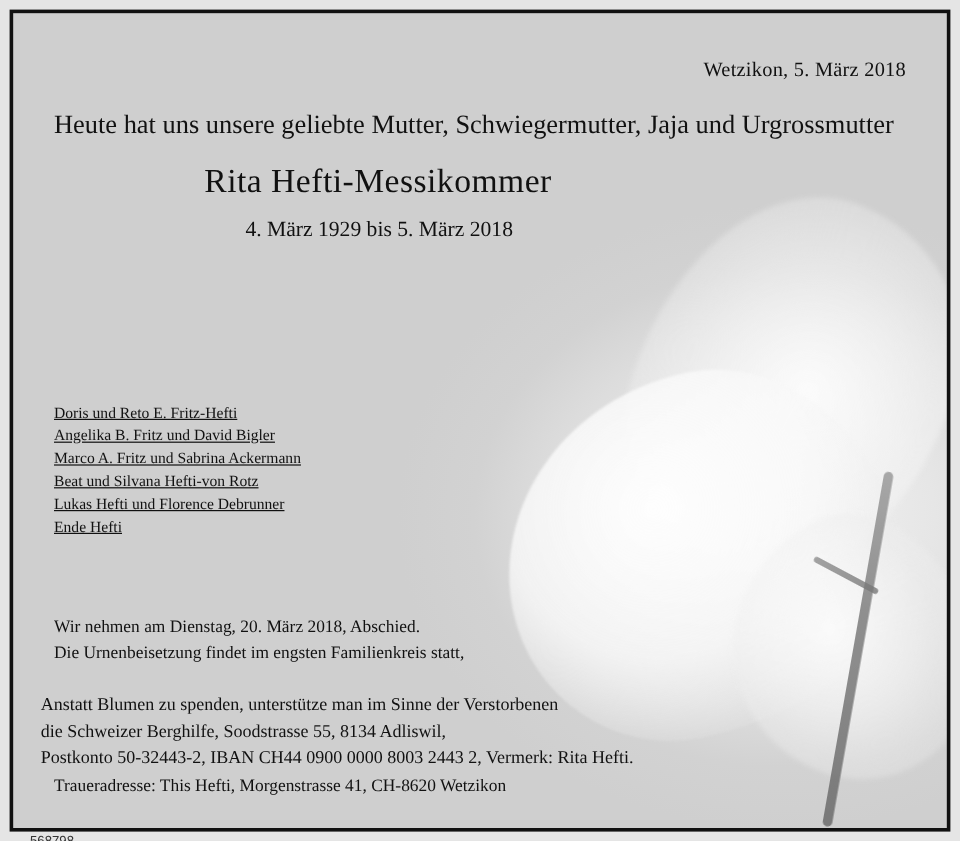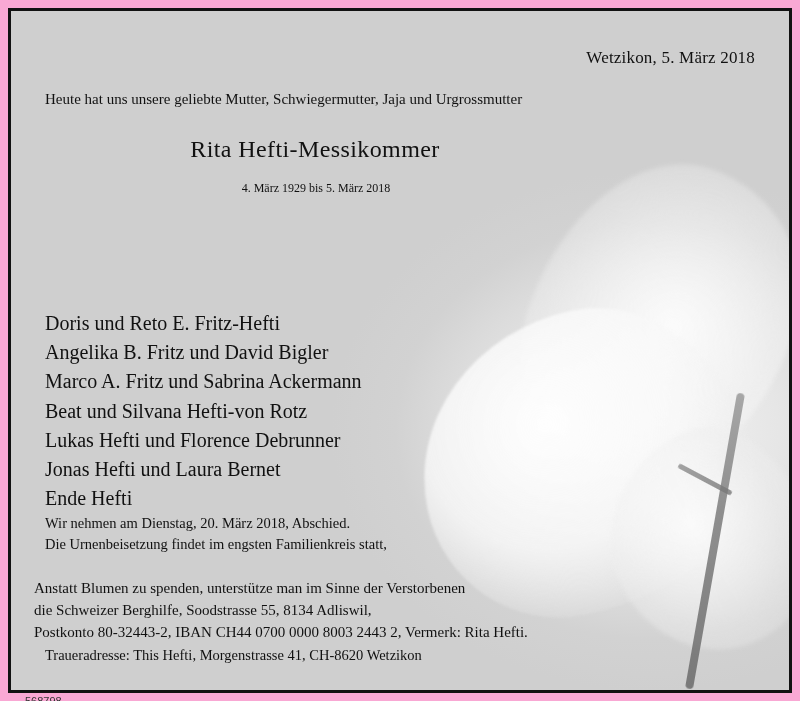--- a/index.html
+++ b/index.html
@@ -8,21 +8,21 @@
     background: #ffffff;
   }
   body {
     font-family: "Liberation Serif", serif;
   }
   .page {
     position: relative;
     width: 800px;
     height: 701px;
     box-sizing: border-box;
-    background: #f9a8d4;
+    background: #e5e5e5;
     overflow: hidden;
   }
   .border-frame {
     position: absolute;
     left: 8px;
     top: 8px;
     right: 8px;
     bottom: 8px;
     border: 3px solid #111111;
     box-sizing: border-box;
@@ -109,56 +109,57 @@
     position: absolute;
     right: 34px;
     top: 37px;
     font-size: 17px;
     letter-spacing: 0.2px;
   }
   .intro {
     position: absolute;
     left: 34px;
     top: 80px;
-    font-size: 15px;
+    font-size: 22px;
   }
   .name {
     position: absolute;
     left: 0;
     right: 0;
     top: 125px;
     text-align: center;
-    font-size: 24px;
+    font-size: 28px;
     letter-spacing: 0.4px;
     padding-right: 170px;
   }
   .lifespan {
     position: absolute;
     left: 0;
     right: 0;
     top: 170px;
     text-align: center;
-    font-size: 12px;
+    font-size: 18px;
     padding-right: 168px;
   }
   .paragraph {
     position: absolute;
     left: 34px;
     top: 217px;
     width: 712px;
     font-size: 17px;
     line-height: 1.35;
     text-align: justify;
   }
   .family {
     position: absolute;
     left: 34px;
-    top: 298px;
-    font-size: 20px;
+    top: 324px;
+    font-size: 13px;
     line-height: 1.46;
+    text-decoration: underline;
   }
   .family div {
     white-space: nowrap;
   }
   .funeral {
     position: absolute;
     left: 34px;
     top: 502px;
     font-size: 14.5px;
     line-height: 1.45;
@@ -211,33 +212,32 @@
 
     <div class="lifespan">4. März 1929 bis 5. März 2018</div>
 
 
     <div class="family">
       <div>Doris und Reto E. Fritz-Hefti</div>
       <div>Angelika B. Fritz und David Bigler</div>
       <div>Marco A. Fritz und Sabrina Ackermann</div>
       <div>Beat und Silvana Hefti-von Rotz</div>
       <div>Lukas Hefti und Florence Debrunner</div>
-      <div>Jonas Hefti und Laura Bernet</div>
       <div>Ende Hefti</div>
     </div>
 
     <div class="funeral">
       <div>Wir nehmen am Dienstag, 20. März 2018, Abschied.</div>
       <div>Die Urnenbeisetzung findet im engsten Familienkreis statt,</div>
     </div>
 
     <div class="donation">
       <div>Anstatt Blumen zu spenden, unterstütze man im Sinne der Verstorbenen</div>
       <div>die Schweizer Berghilfe, Soodstrasse 55, 8134 Adliswil,</div>
-      <div>Postkonto 80-32443-2, IBAN CH44 0700 0000 8003 2443 2, Vermerk: Rita Hefti.</div>
+      <div>Postkonto 50-32443-2, IBAN CH44 0900 0000 8003 2443 2, Vermerk: Rita Hefti.</div>
     </div>
 
     <div class="address">Traueradresse: This Hefti, Morgenstrasse 41, CH-8620 Wetzikon</div>
 
     <div class="ref-number">568798</div>
 
   </div>
 </div>
 
 </body></html>

